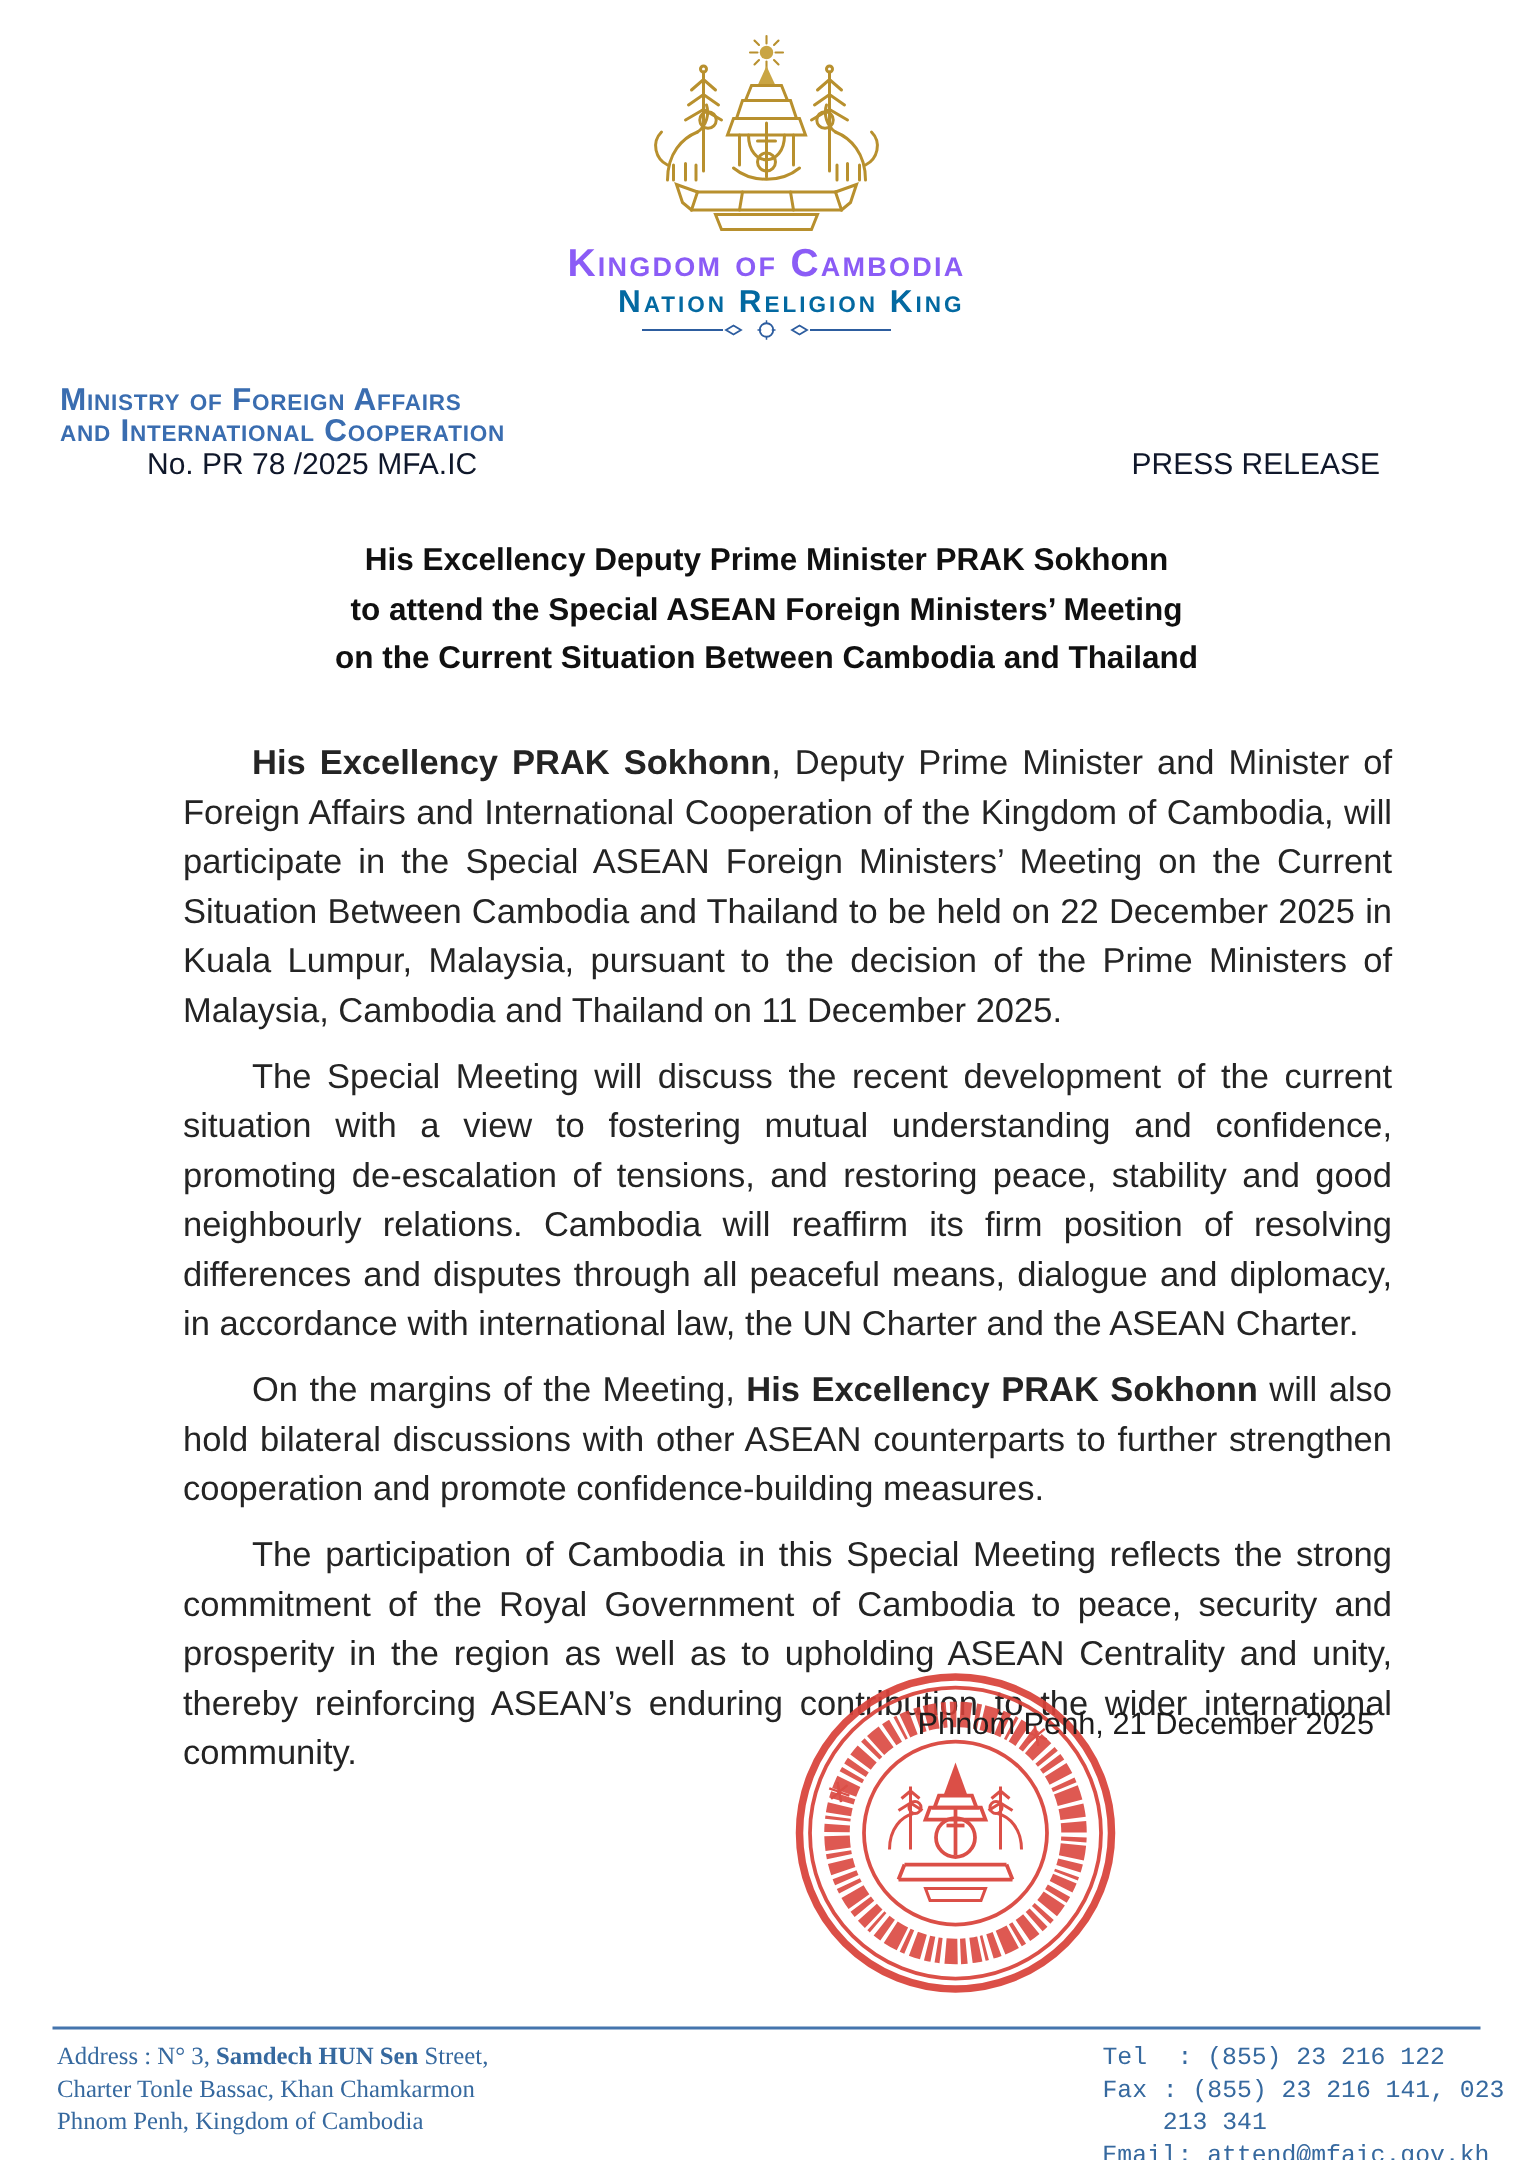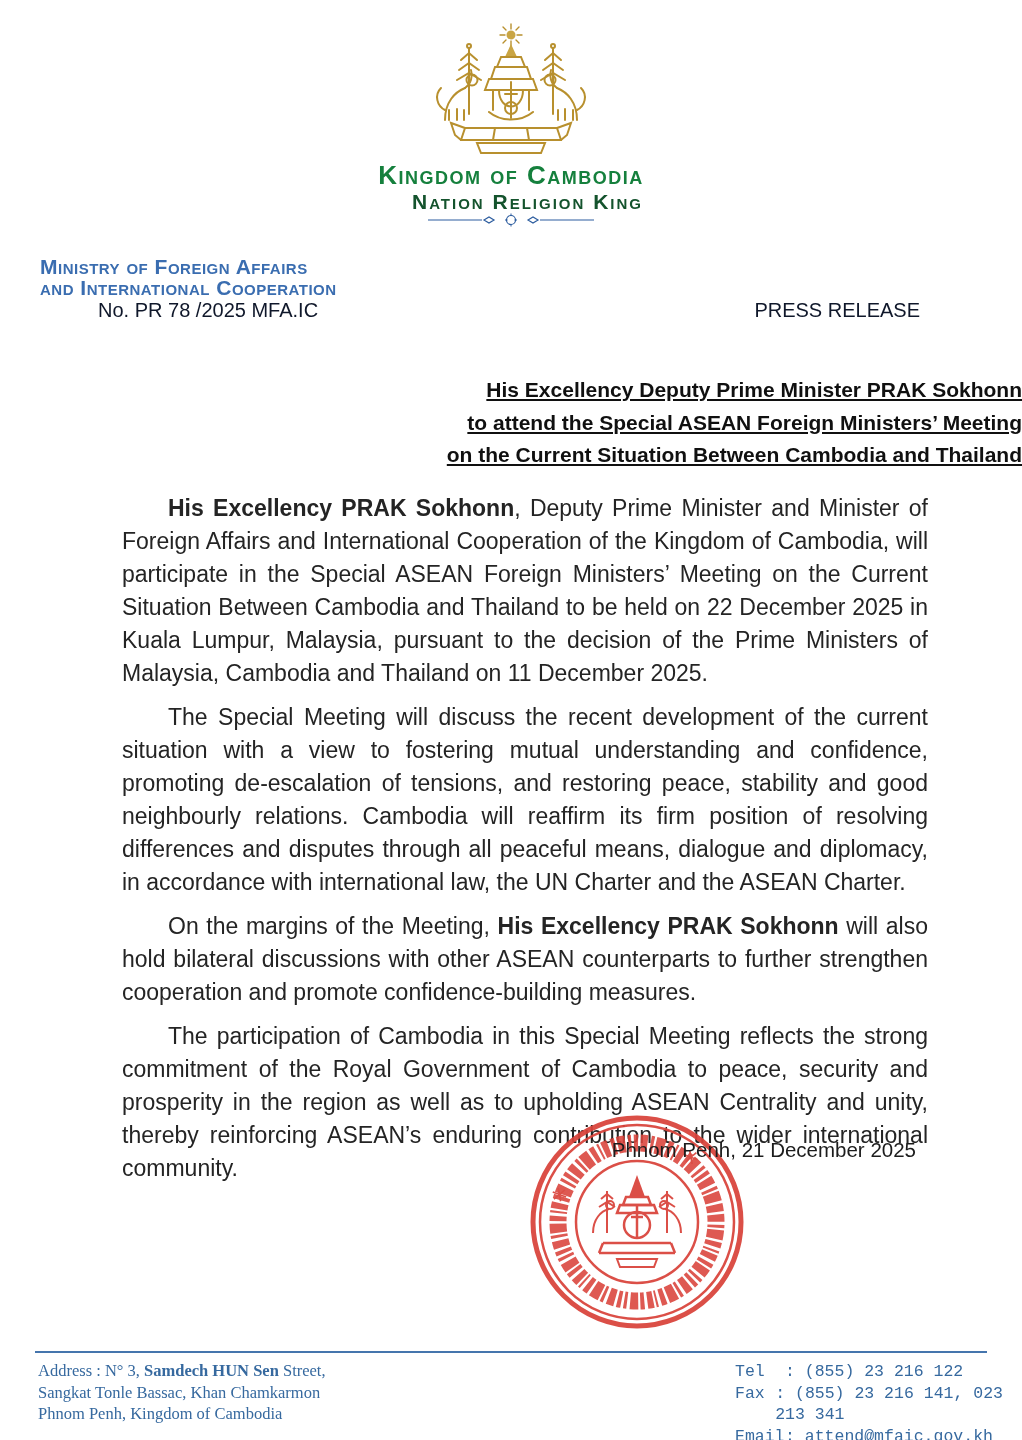--- a/index.html
+++ b/index.html
@@ -15,29 +15,29 @@
   
   .gold-arms {
     position:absolute; top:22px; left:50%; transform:translateX(-50%);
   }
   .kingdom-line {
     position:absolute; top:160px; left:0; right:0;
     text-align:center;
     font-variant:small-caps;
     font-weight:bold;
     font-size:26px; letter-spacing:1.5px;
-    color:#15803d;
+    color:#8b5cf6;
   }
   .motto-line {
     position:absolute; top:190px; left:0; right:0;
     text-align:center;
     font-variant:small-caps;
     font-weight:bold;
     font-size:21px; letter-spacing:2px;
-    color:#14532d;
+    color:#0369a1;
     padding-left:33px;
   }
   .divider-ornament {
     position:absolute; top:213px; left:50%; transform:translateX(-50%);
   }
   .ministry-block {
     position:absolute; top:239px; left:40px; width:316px;
     text-align:left;
     font-variant:small-caps;
     font-weight:bold;
@@ -45,26 +45,25 @@
     color:#3a6db0;
     margin-top:17px;
   }
   .ref-row {
     position:absolute; top:299px; left:98px; right:102px;
     display:flex; justify-content:space-between;
     font-size:20px; color:#0f172a;
   }
   
   .doc-title {
-    position:absolute; top:374px; left:0; right:0;
-    text-align:right;
+    position:absolute; top:358px; left:0; right:0;
+    text-align:center;
     font-weight:bold;
     font-size:21px; line-height:32.5px;
     color:#101010;
-    text-decoration:underline;
   }
   
   .body-text {
     position:absolute; top:492px; left:122px; width:806px;
     font-size:23px; line-height:33px;
     text-align:justify;
     color:#242424;
   }
   .body-text p { margin:0 0 11px 0; text-indent:46px; }
   .body-text b { font-weight:bold; }
@@ -263,21 +262,21 @@
         <path d="M-34,18 L-38,28 M34,18 L38,28"></path>
         <path d="M-20,34 H20 L17,42 H-17 Z" stroke-width="2"></path>
       </g>
     </svg>
   </div>
 
   <div class="footer-rule"></div>
 
   <div class="footer-left">
     <div><span>Address : N° 3, </span><b>Samdech HUN Sen</b><span> Street,</span></div>
-    <div>Sangkat Tonle Bassac, Khan Chamkarmon</div>
+    <div>Charter Tonle Bassac, Khan Chamkarmon</div>
     <div>Phnom Penh, Kingdom of Cambodia</div>
   </div>
 
   <div class="footer-right">
     <div class="row">
       <span class="lbl">Tel</span>
       <span>: (855) 23 216 122</span>
     </div>
     <div class="row">
       <span class="lbl">Fax</span>

